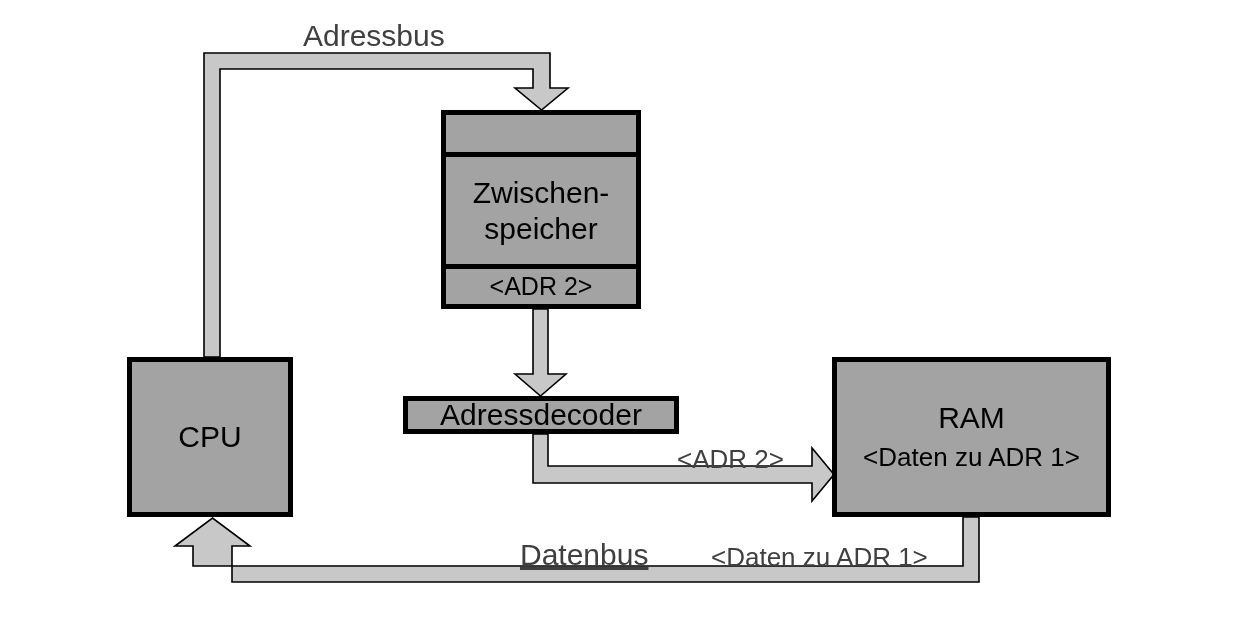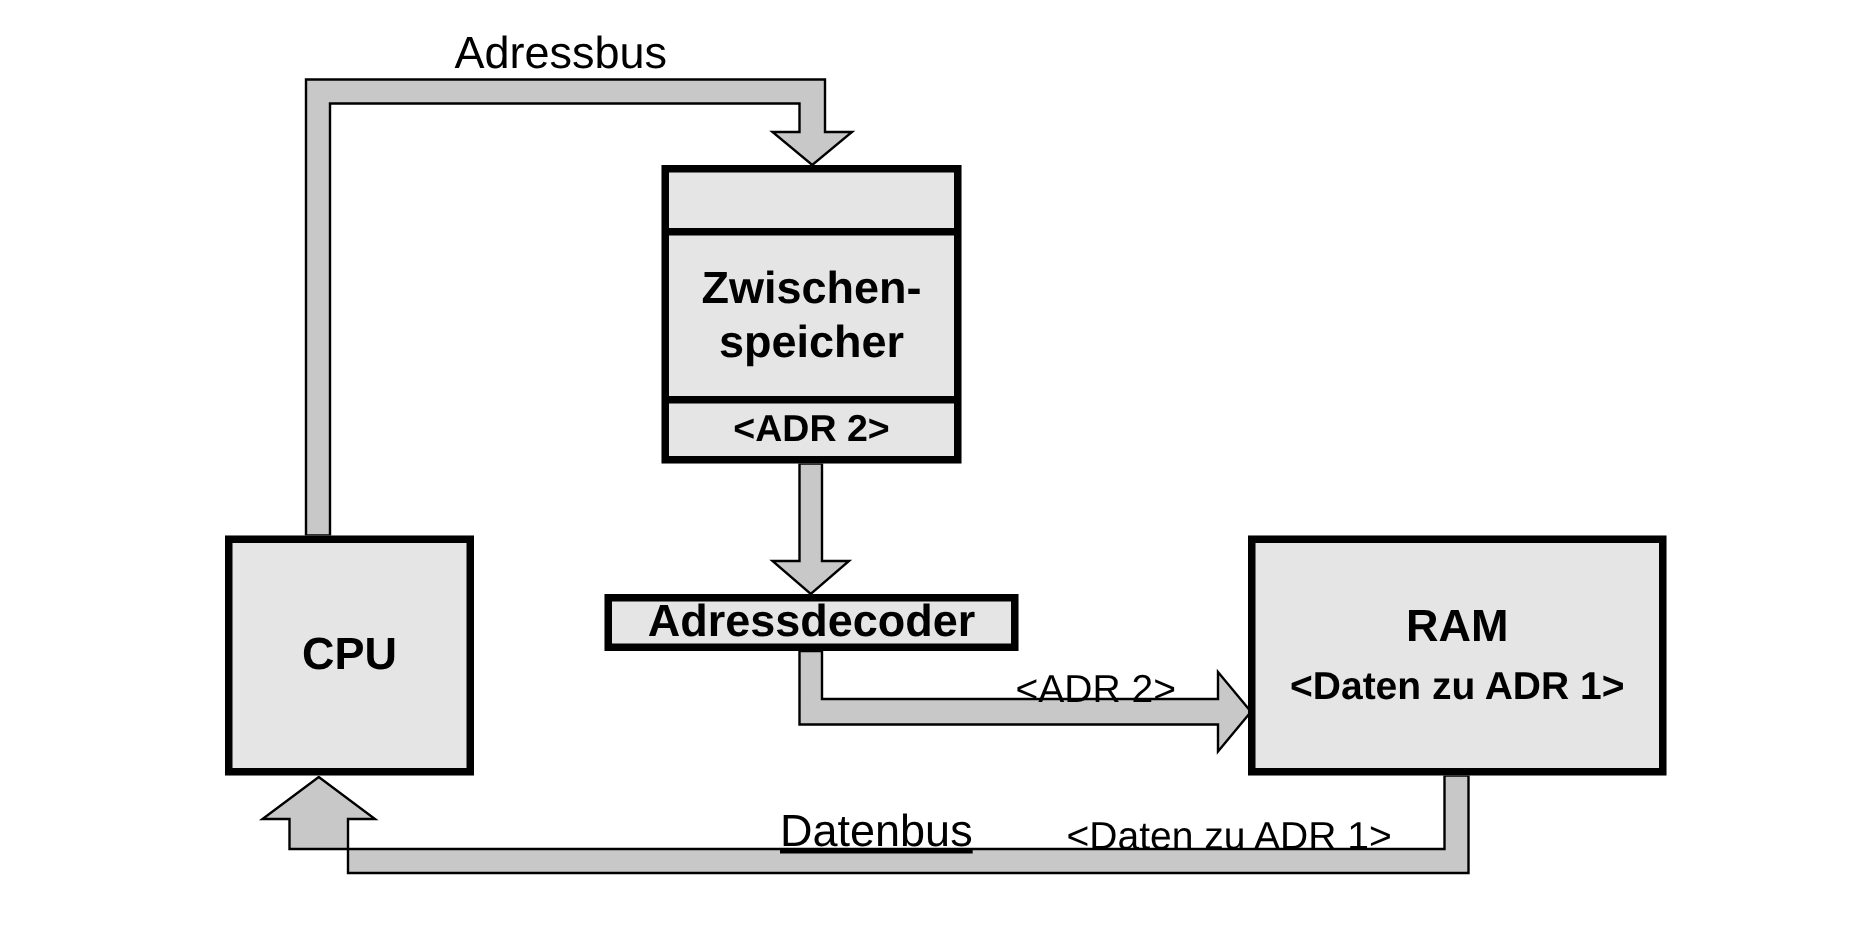--- a/index.html
+++ b/index.html
@@ -20,45 +20,44 @@
   #bus-layer {
     position: absolute;
     left: 0;
     top: 0;
     width: 1234px;
     height: 617px;
   }
   .node {
     position: absolute;
     box-sizing: border-box;
-    background: #e5e5e5;
+    background: #a3a3a3;
     border: 5px solid #000000;
     z-index: 5;
-    font-weight: bold;
   }
   .node-sect {
     box-sizing: border-box;
     display: flex;
     align-items: center;
     justify-content: center;
     text-align: center;
     color: #000000;
   }
   .sect-divider {
     border-bottom: 5px solid #000000;
   }
   .label-free {
     position: absolute;
-    color: #000000;
+    color: #404040;
     white-space: pre;
     z-index: 6;
   }
   
   #node-cpu {
-    left: 150px; top: 357px; width: 166px; height: 160px;
+    left: 127px; top: 357px; width: 166px; height: 160px;
   }
   #node-cpu .node-sect {
     width: 100%; height: 100%; font-size: 30px;
   }
   #node-buffer {
     left: 441px; top: 110px; width: 200px; height: 199px;
   }
   #buffer-sect-top { height: 42px; }
   #buffer-sect-mid { height: 112px; font-size: 30px; line-height: 36px; }
   #buffer-sect-bot { height: 35px; font-size: 25px; }

